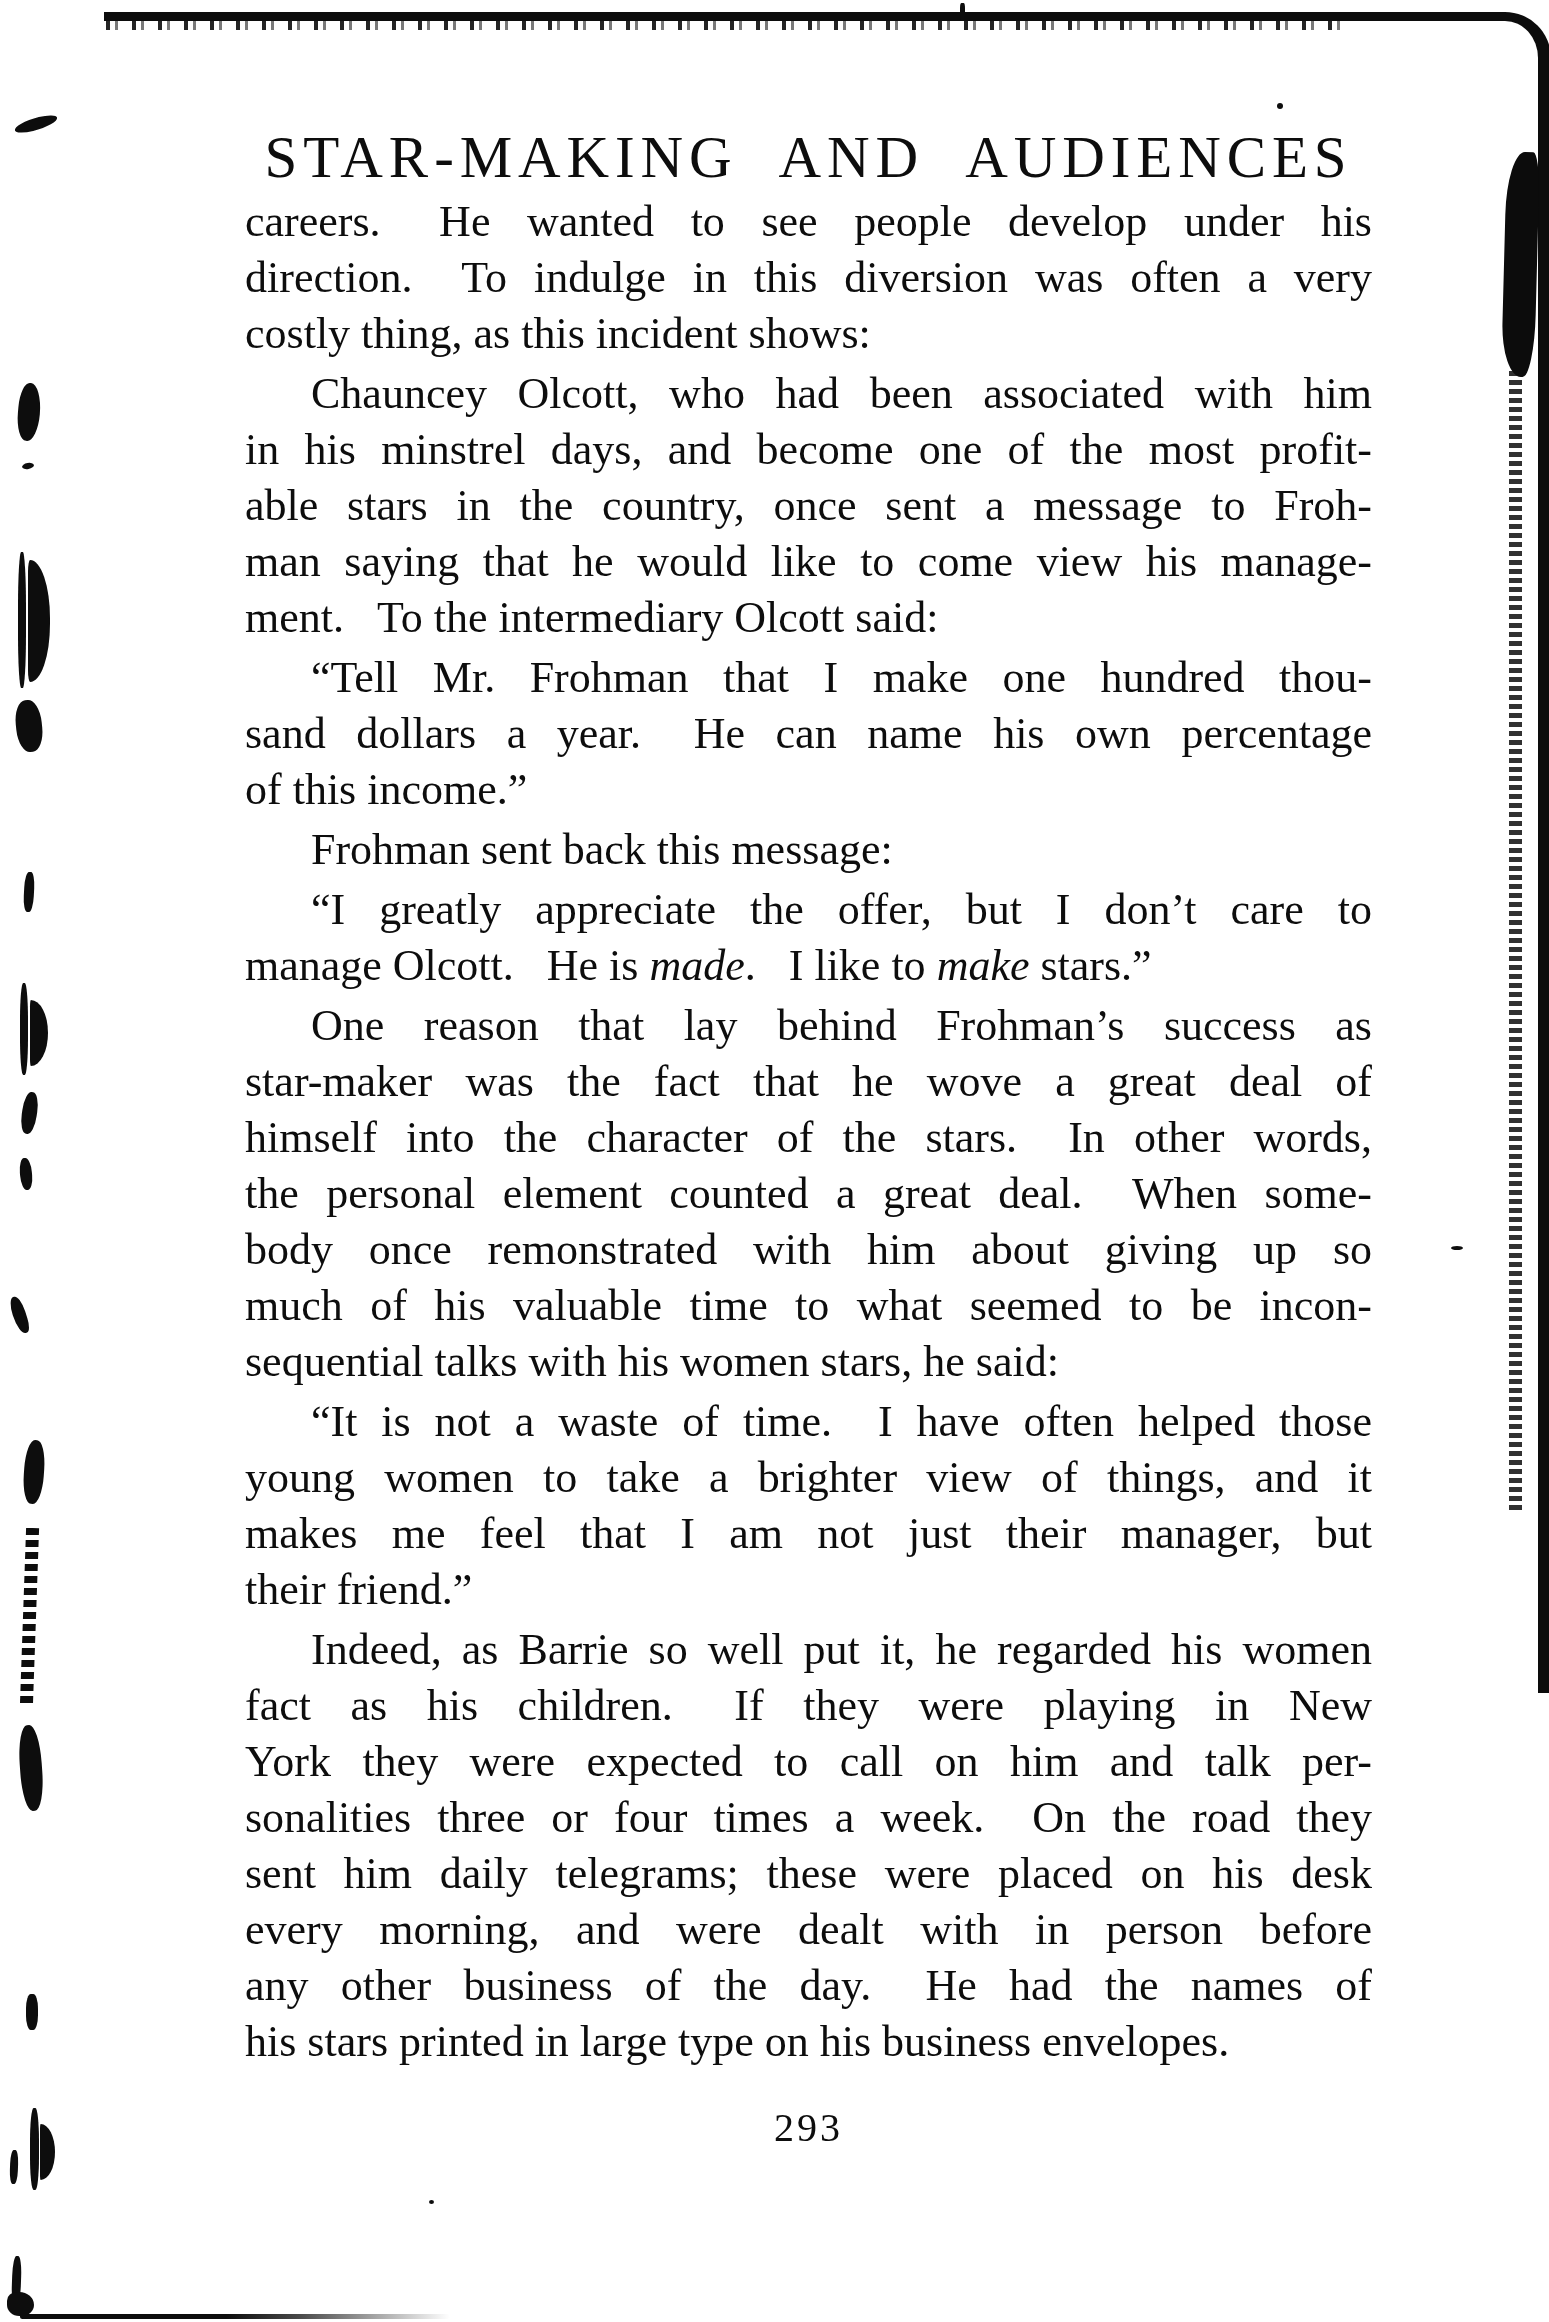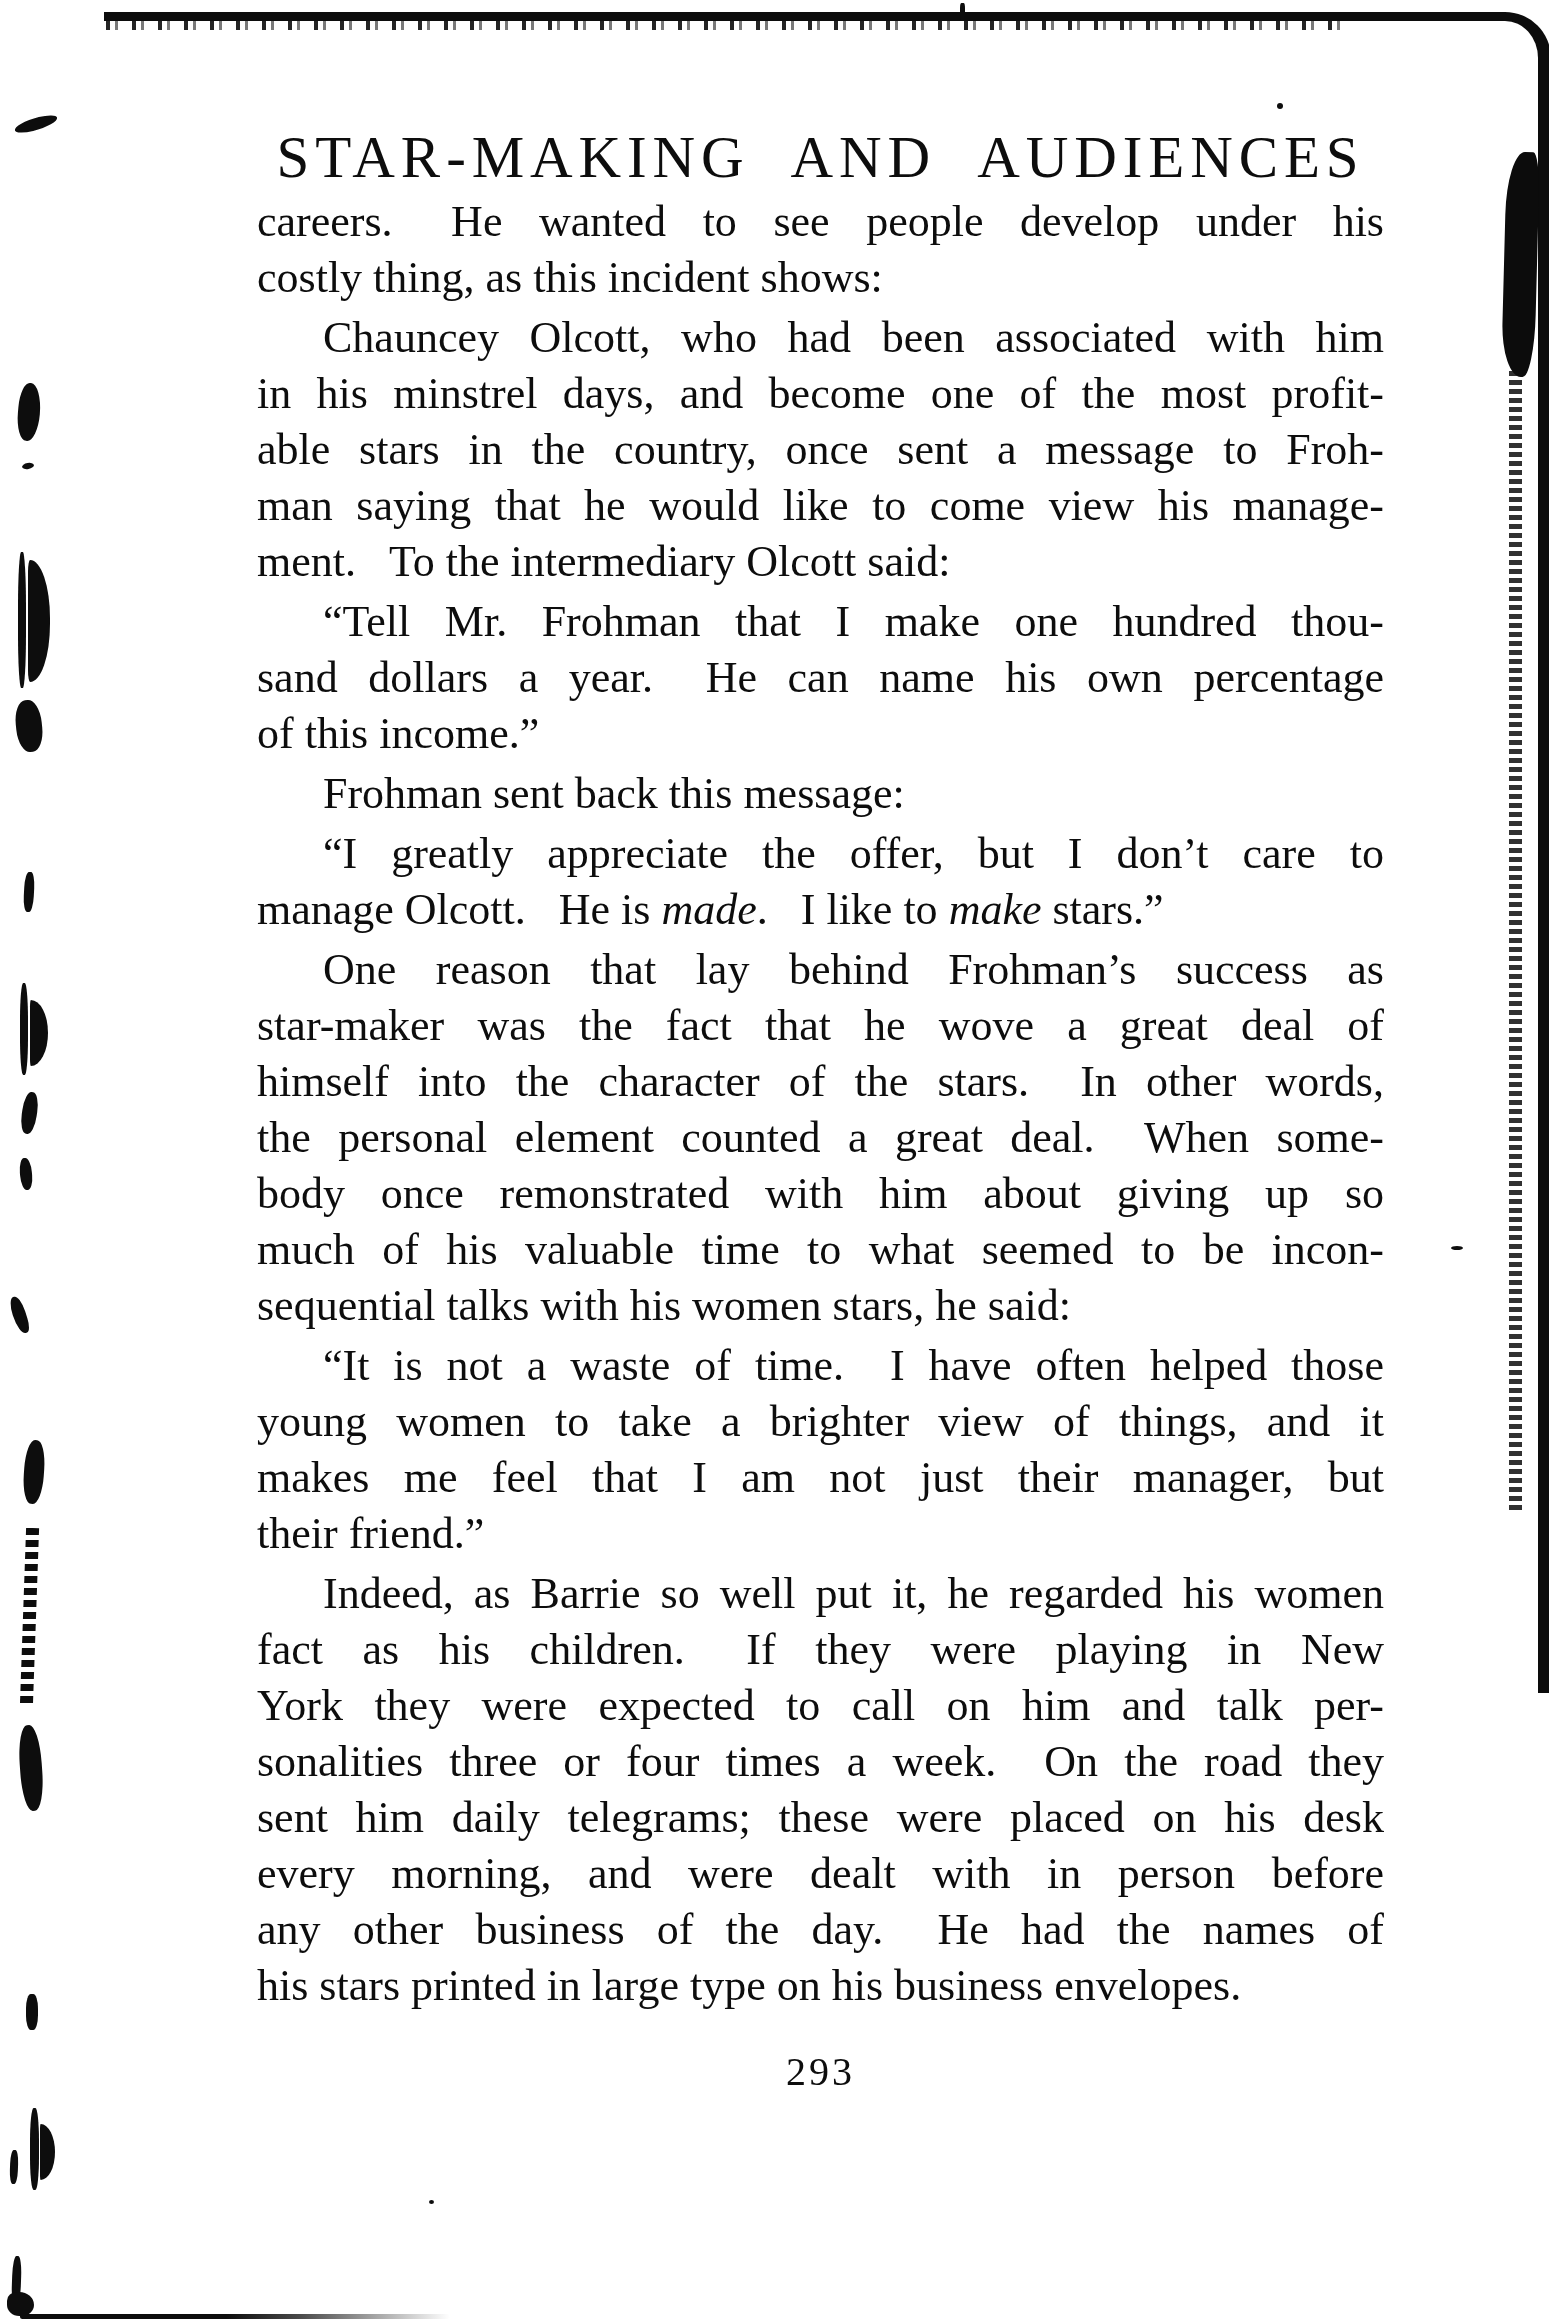--- a/index.html
+++ b/index.html
@@ -4,21 +4,21 @@
 <style>
   html,body{margin:0;padding:0;background:#e8e8e8;}
   .page{
     position:relative;
     width:1549px;height:2322px;
     background:#ffffff;
     font-family:"Liberation Serif",serif;
     color:#0d0d0d;
     overflow:hidden;
   }
-  .content{position:absolute;left:253px;top:124px;width:1135px;}
+  .content{position:absolute;left:241px;top:124px;width:1135px;}
   .title{
     font-size:59px;line-height:66px;font-weight:400;
     text-align:center;letter-spacing:0.10em;word-spacing:0.40em;
     white-space:nowrap;
   }
   .body-text{font-size:44px;line-height:56px;margin-top:2px;}
   .para{margin:4px;}
   .line{text-align:justify;text-align-last:justify;}
   .line.last{text-align-last:left;}
   .para.indent .line.first{padding-left:66px;}
@@ -92,20 +92,21 @@
       <div class="dot" style="left: 1451px; top: 1246px; width: 12px; height: 4px;"></div>
       <div class="dot" style="left: 429px; top: 2200px; width: 5px; height: 4px;"></div>
     </div>
 
   <div class="content">
     <div class="title">STAR-MAKING AND AUDIENCES</div>
 
     <div class="body-text" id="body-text">
         <div class="para">
           <div class="line first"><span>careers.  He wanted to see people develop under his</span></div>
+          <div class="line"><span>direction.  To indulge in this diversion was often a very</span></div>
           <div class="line last"><span>costly thing, as this incident shows:</span></div>
         </div>
         <div class="para indent">
           <div class="line first"><span>Chauncey Olcott, who had been associated with him</span></div>
           <div class="line"><span>in his minstrel days, and become one of the most profit-</span></div>
           <div class="line"><span>able stars in the country, once sent a message to Froh-</span></div>
           <div class="line"><span>man saying that he would like to come view his manage-</span></div>
           <div class="line last"><span>ment.  To the intermediary Olcott said:</span></div>
         </div>
         <div class="para indent">

